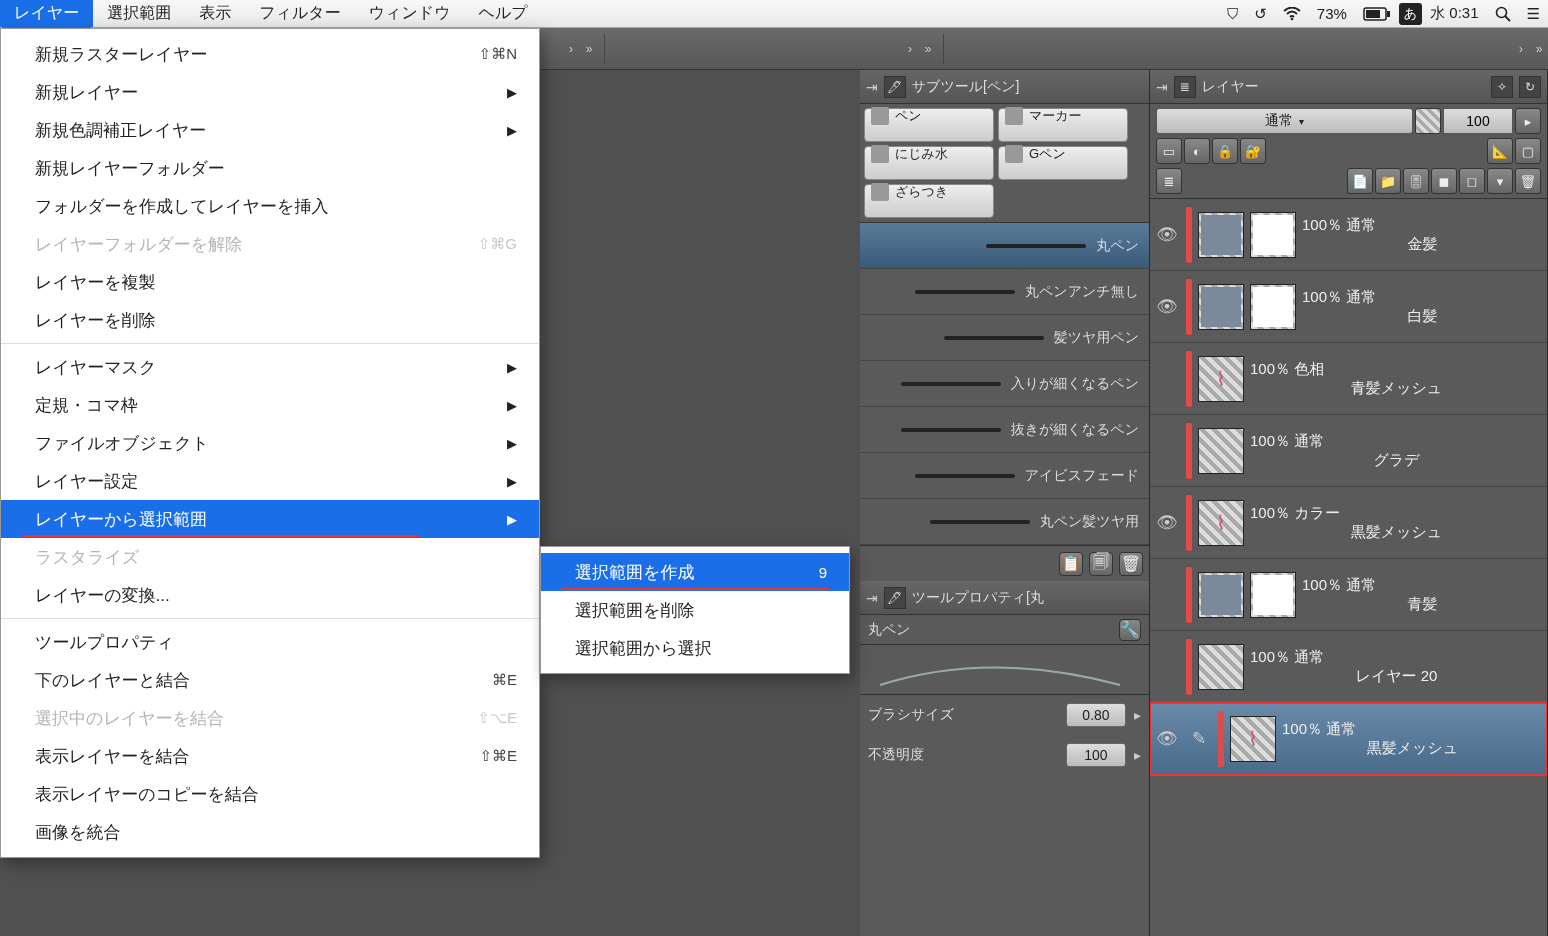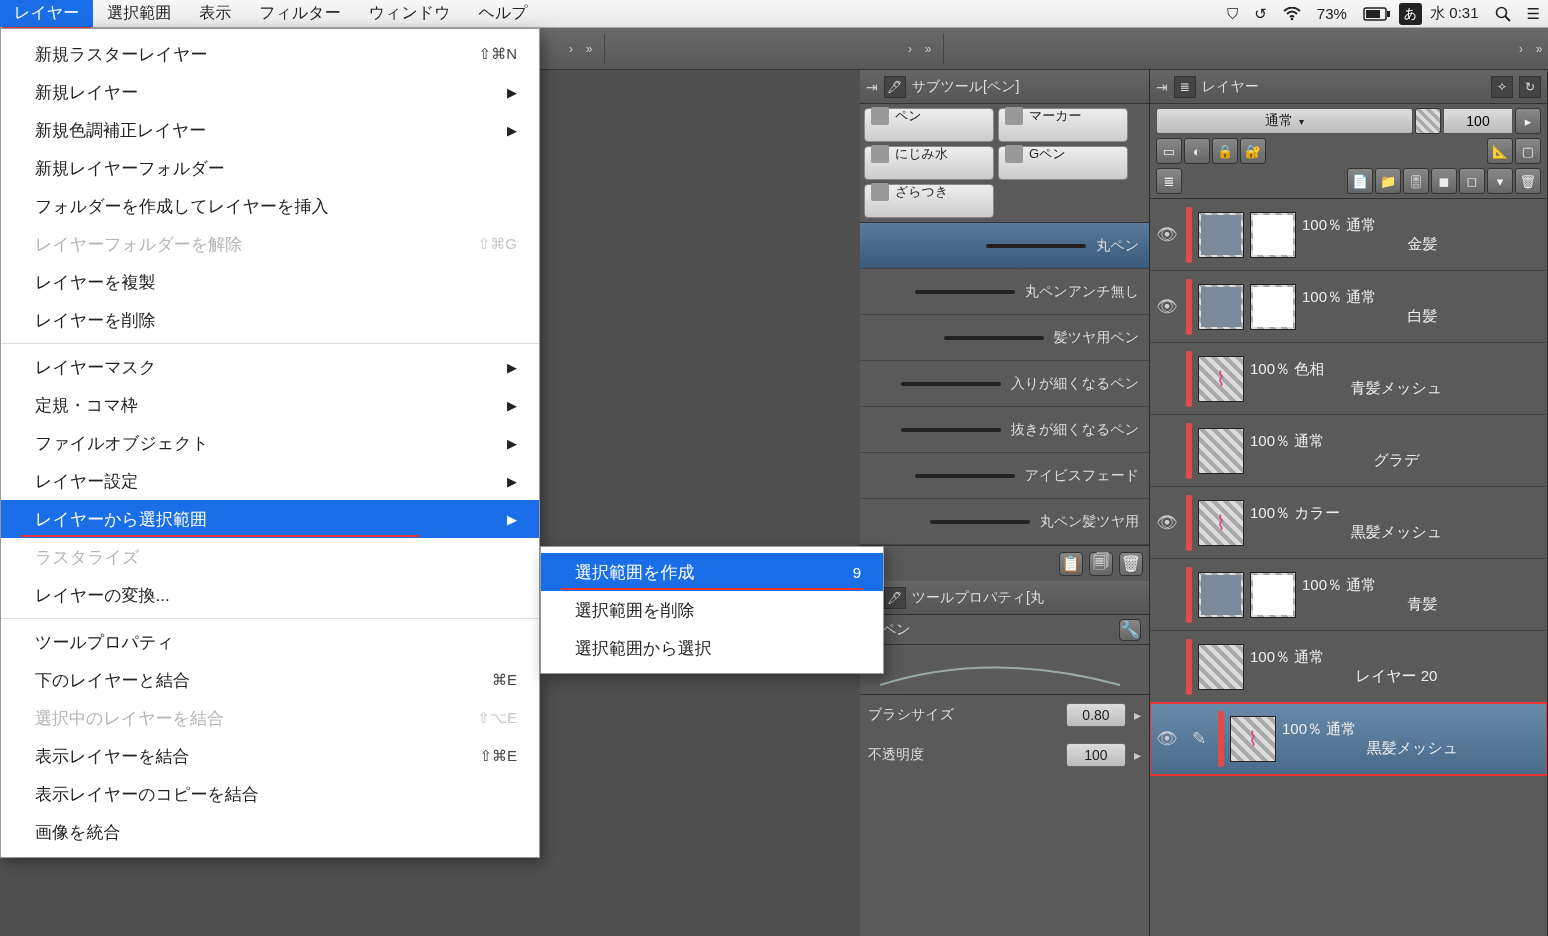--- a/index.html
+++ b/index.html
@@ -97,21 +97,21 @@
 .mi { height: 38px; display: flex; align-items: center; padding: 0 22px 0 34px; color: #222; position: relative; justify-content: space-between; }
 .mi.dis { color: #b4b4b4; }
 .mi.sel { background: #1a6fe8; color: #fff; }
 .mi .arrow { font-size: 13px; }
 .mi .sc { color: #444; font-size: 15px; }
 .mi.sel .sc { color: #fff; }
 .mi.dis .sc { color: #c8c8c8; }
 .msep { height: 1px; background: #ddd; margin: 4px 0; }
 .mi .underline2 { position:absolute; bottom:1px; left:20px; right:120px; height:2px; background:#e33; }
 
-.submenu { position: absolute; top: 546px; left: 540px; width: 344px; background: #fff; border: 1px solid #999; box-shadow: 4px 6px 14px rgba(0,0,0,.35); z-index: 110; padding: 6px 0; font-size: 17px; }
+.submenu { position: absolute; top: 546px; left: 540px; width: 310px; background: #fff; border: 1px solid #999; box-shadow: 4px 6px 14px rgba(0,0,0,.35); z-index: 110; padding: 6px 0; font-size: 17px; }
 .submenu .mi .underline3 { position:absolute; bottom:1px; left:20px; right:20px; height:2px; background:#e33; }
 
 
 .chk { background-image: linear-gradient(45deg,#aaa 25%,#ddd 25%,#ddd 50%,#aaa 50%,#aaa 75%,#ddd 75%); background-size: 10px 10px; }
 
 </style>
 </head>
 <body>
 
 <div class="menubar">

